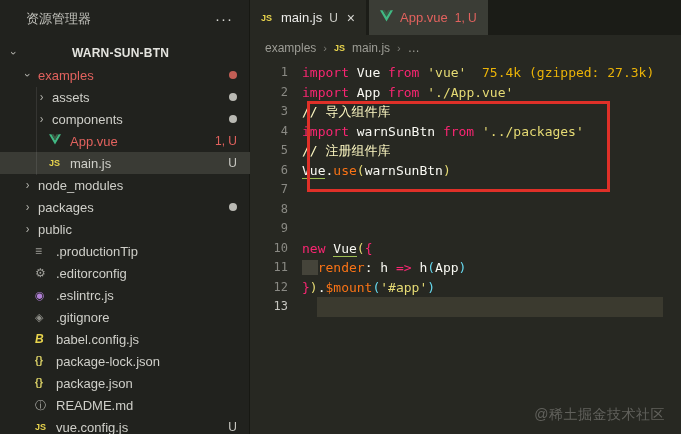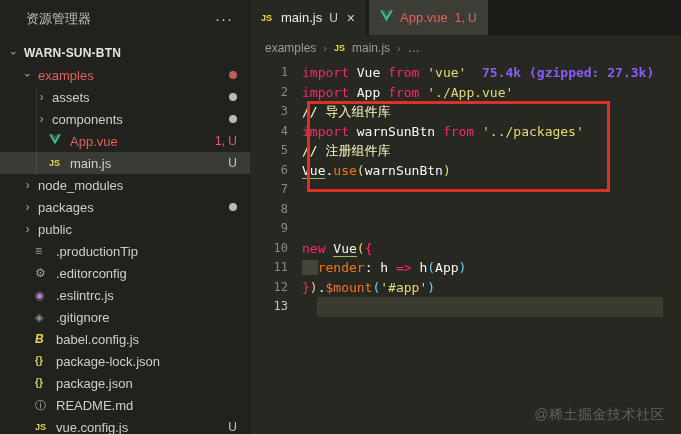--- a/index.html
+++ b/index.html
@@ -63,34 +63,34 @@
   .tk-fg{color:#f8f8f2;}
   .tk-str{color:#e6db74;}
   .tk-cmt{color:#fef9c3;}
   .tk-fn{color:#f97316;}
   .tk-pur{color:#ae81ff;}
   .tk-blu{color:#66d9ef;}
   .tk-py{color:#e6db74;}
   .tk-pp{color:#f92672;}
   .tk-und{color:#f8f8f2;border-bottom:1px solid #9fbf54;}
   .tk-ind{background:#45443a;}
-  .tk-cost{color:#8b5cf6;font-weight:bold;}
+  .tk-cost{color:#eab308;}
   .red-box{position:absolute;left:57px;top:101px;width:297px;height:85px;border:3px solid #df3028;pointer-events:none;}
   .watermark{position:absolute;right:16px;top:406px;color:#61615c;font-size:14px;letter-spacing:.5px;}
 </style>
 </head>
 <body>
 
 <div class="sidebar">
   <div class="sb-title-row">
     <span>资源管理器</span>
     <span class="sb-more">···</span>
   </div>
   <div class="tree">
-      <div class="trow bold" style="padding-left: 6px;">
+      <div class="trow bold" style="padding-left: 6px; gap: 48px;">
         <span class="chev down">›</span>
         <span class="tlabel">WARN-SUN-BTN</span>
       </div>
       <div class="trow red" style="padding-left: 20px;">
         <span class="chev down">›</span>
         <span class="tlabel">examples</span>
         <span class="dot red"></span>
       </div>
       <div class="trow" style="padding-left: 34px;">
         <span class="chev">›</span>

